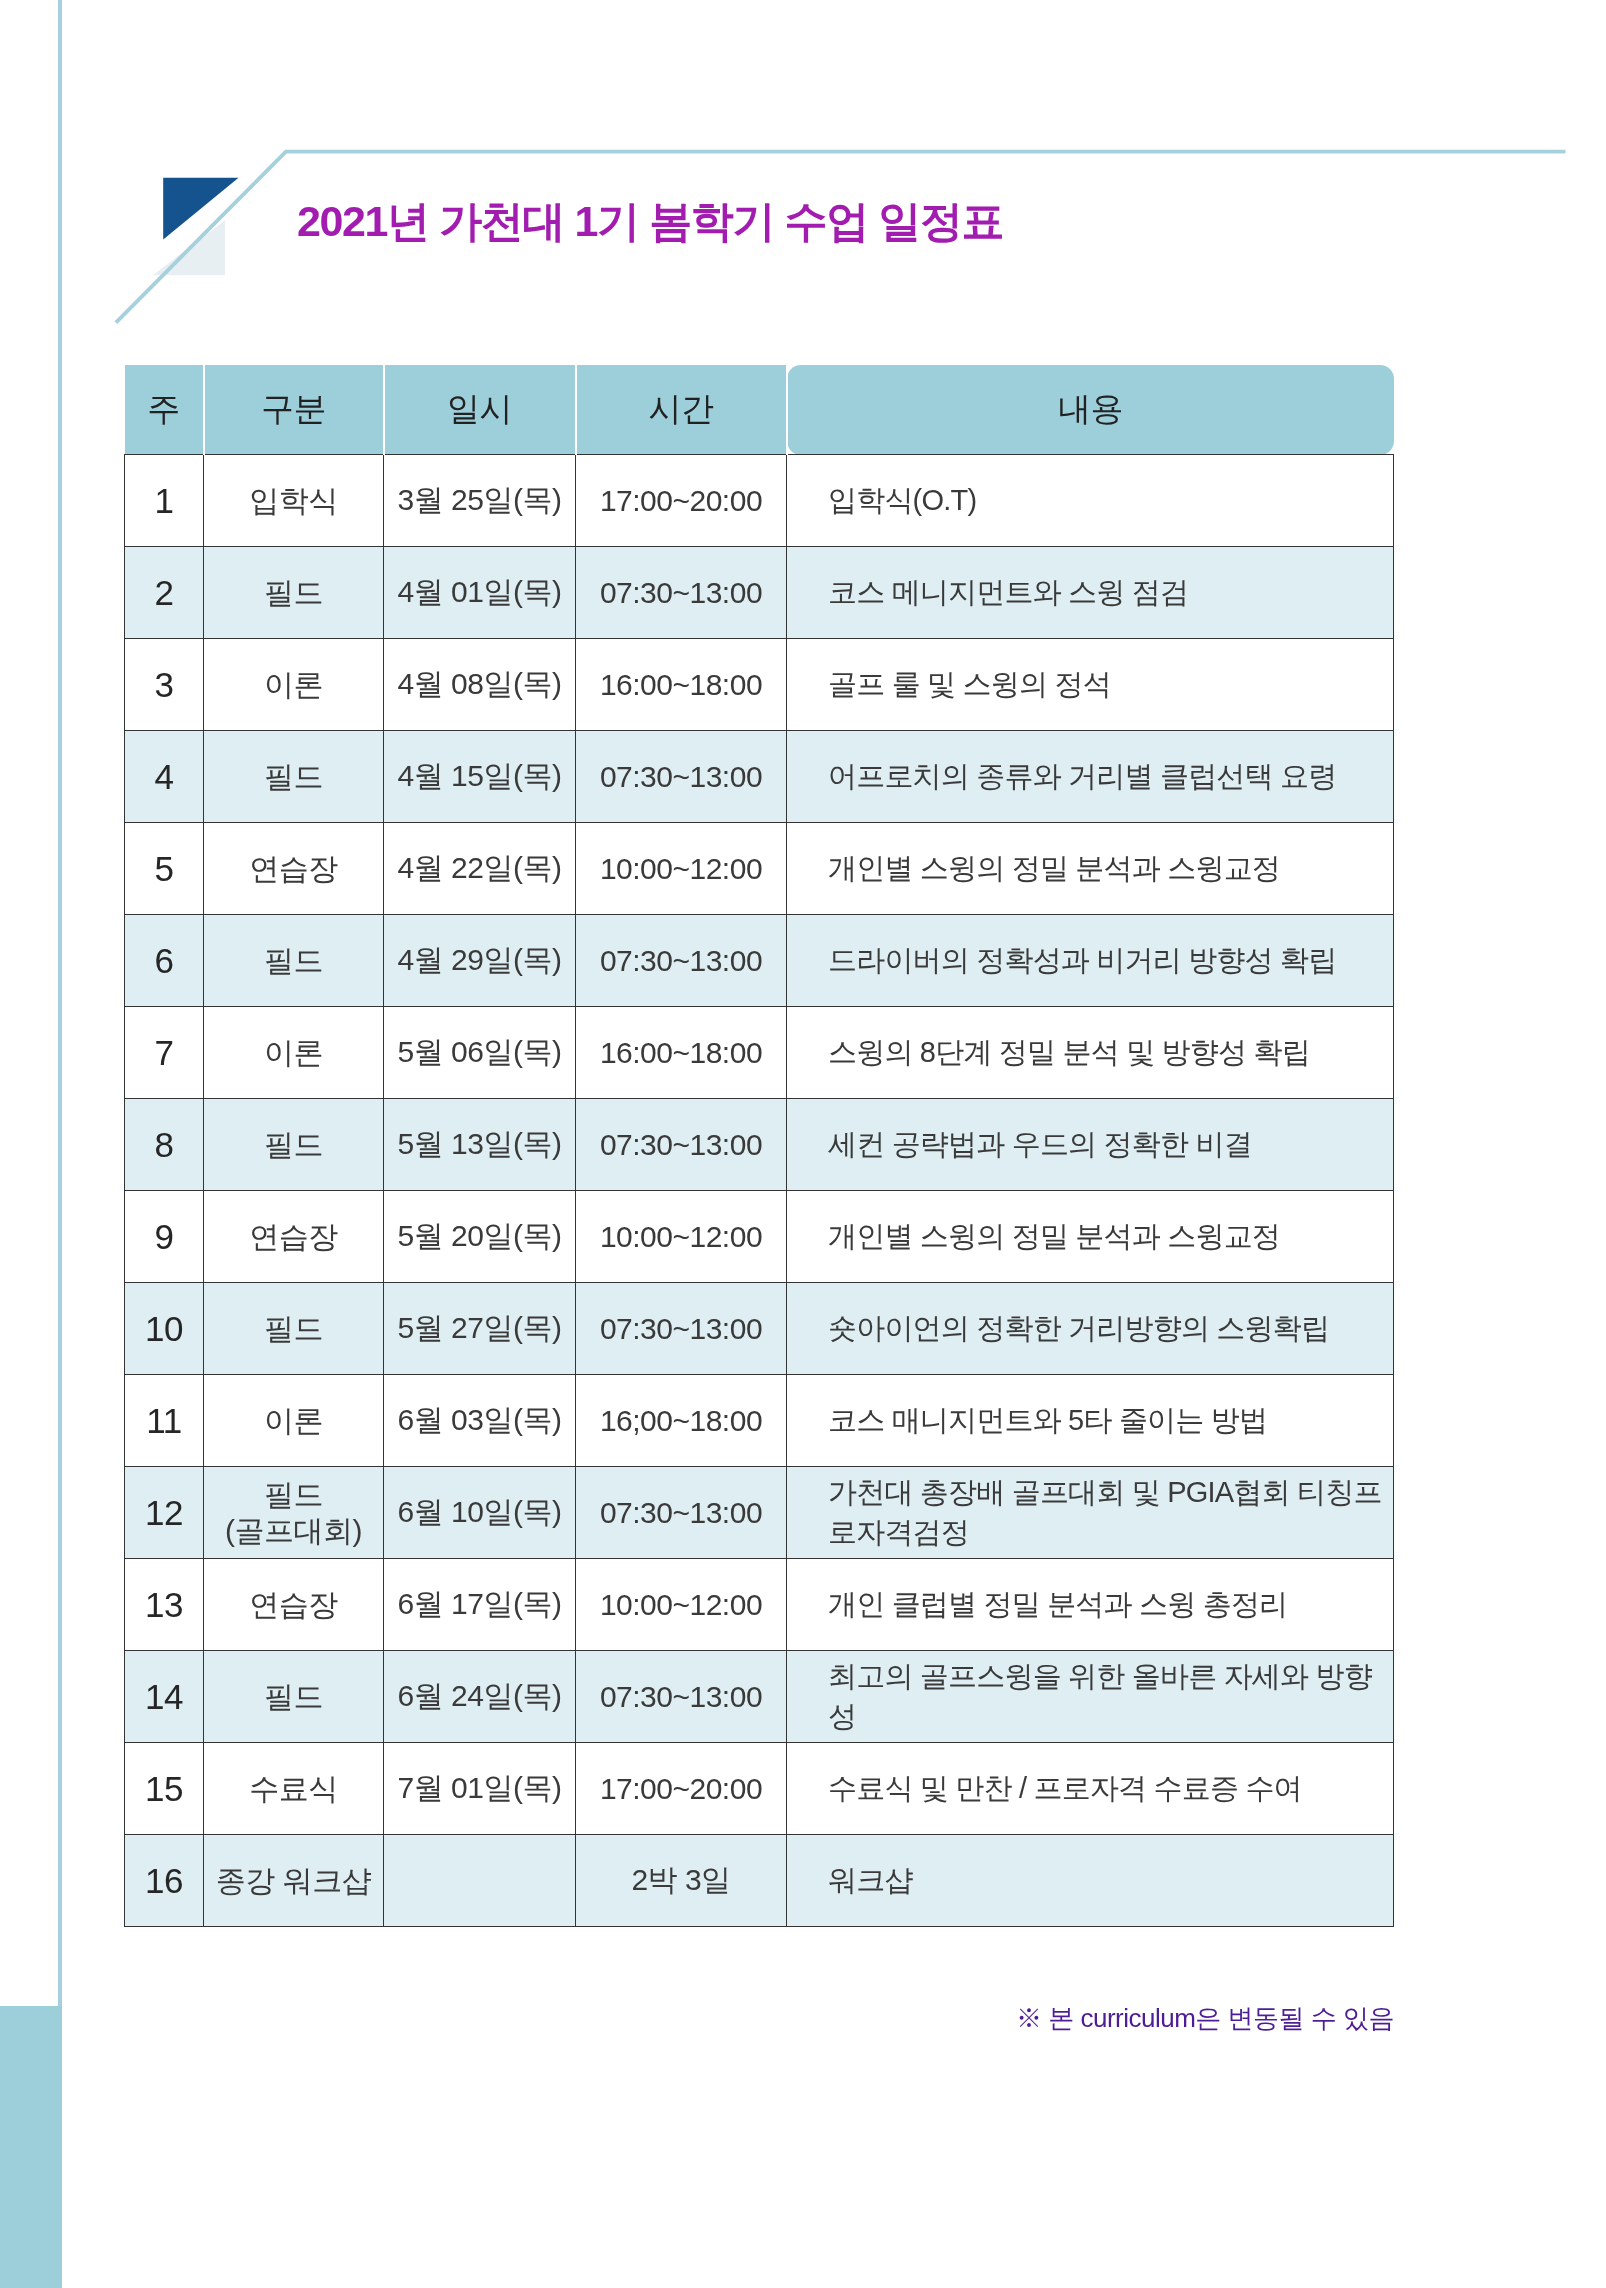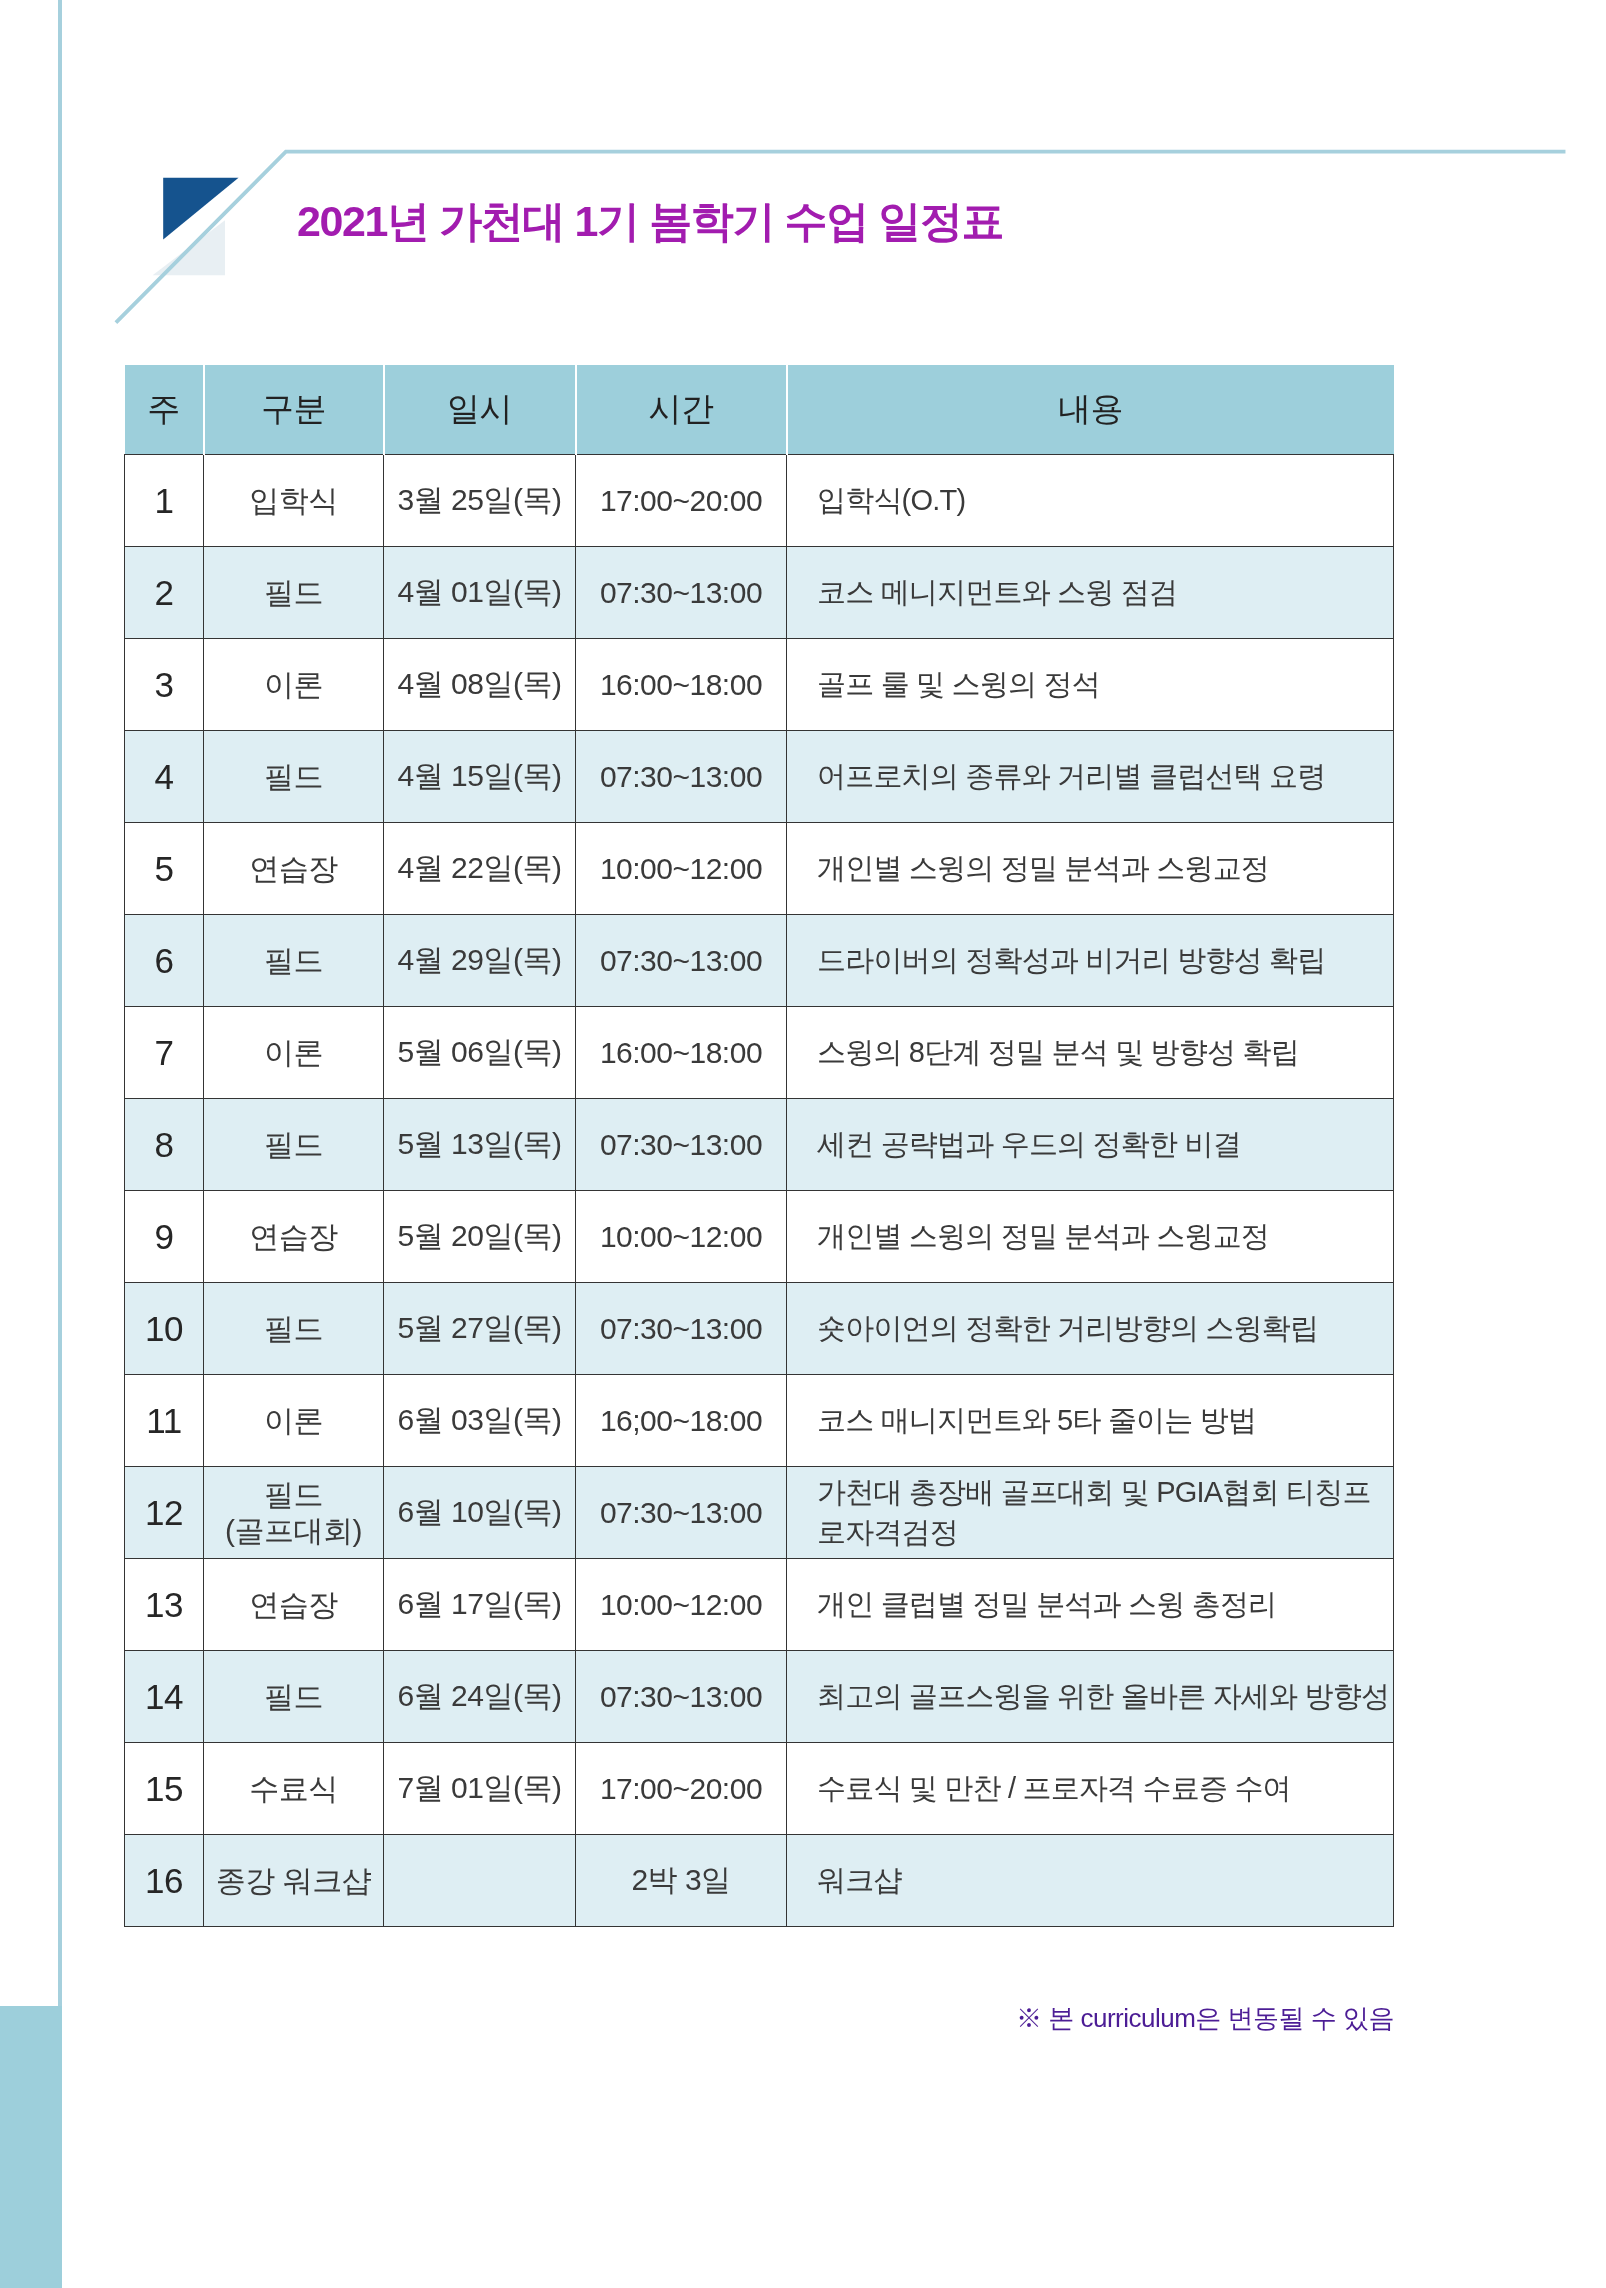--- a/index.html
+++ b/index.html
@@ -17,30 +17,30 @@
   }
   table.schedule {
     position:absolute; left:124px; top:365px; width:1270px;
     border-collapse:collapse; table-layout:fixed;
   }
   thead th {
     height:87px; background:#9dcfdb; color:#222;
     font-size:33px; font-weight:normal; text-align:center;
     border:none; border-right:2.9px solid #ffffff; letter-spacing:-0.5px;
   }
-  thead th:last-child { border-right:none; }
+  thead th:last-child { border-right:none;border-radius:14px; }
   tbody td {
     height:91px; border:1.9px solid #343434; background:#ffffff;
     font-size:30px; color:#3a3a3a; text-align:center;
     letter-spacing:-0.5px; padding:0;
   }
   tbody tr.alt td { background:#deeef3; }
   td.week     { font-size:35px; color:#262626; }
   td.category { white-space:pre-line; line-height:1.18;margin-top:31px; }
-  td.content  { text-align:left; padding-left:30px; font-size:29px; letter-spacing:-0.8px; }
+  td.content  { text-align:left; padding-left:41px; font-size:29px; letter-spacing:-0.8px; }
   .footnote {
     position:absolute; right:213px; top:2001px;
     font-size:26px; color:#4c1d95; letter-spacing:-0.5px; white-space:nowrap;
   }
 </style>
 </head>
 <body>
 
 <div class="page">
 

